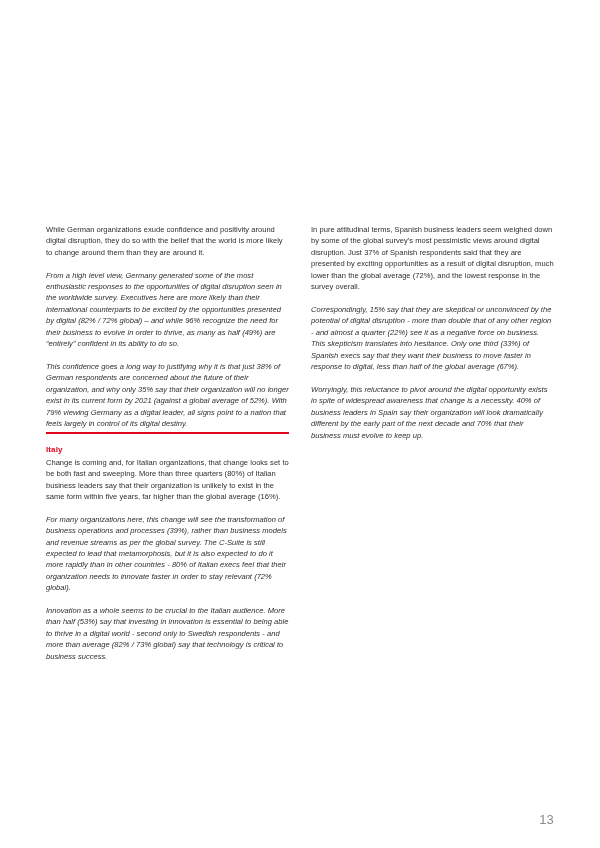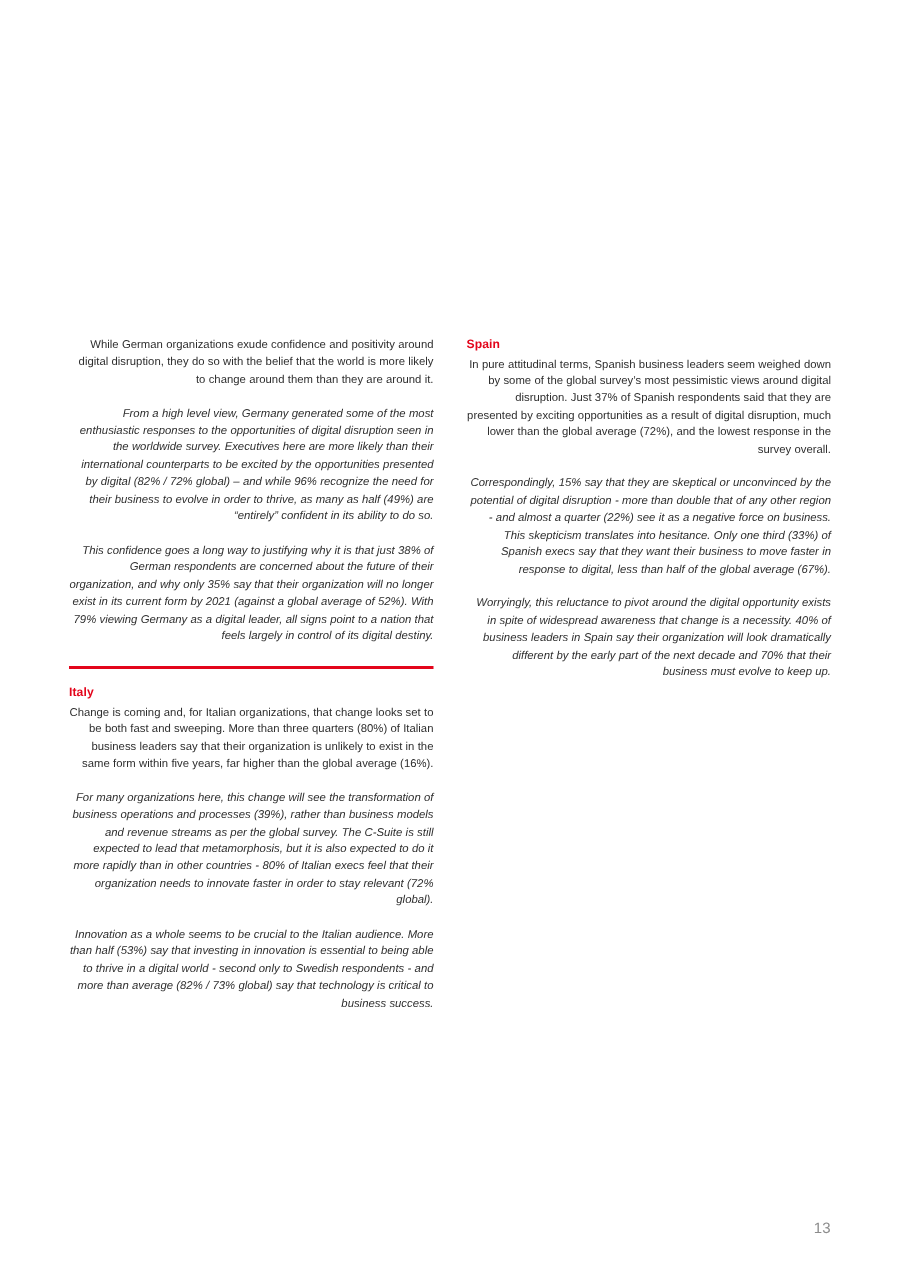--- a/index.html
+++ b/index.html
@@ -35,21 +35,21 @@
   .column {
     width: 243px;
     flex: 0 0 243px;
   }
 
   
   .section {
     display: block;
   }
   .section + .section {
-    margin-top: 14px;
+    margin-top: 2px;
   }
 
   .section-rule {
     width: 100%;
     height: 2.5px;
     background: #e3051b;
     margin-bottom: 10px;
   }
 
   .section-heading {
@@ -60,34 +60,34 @@
     letter-spacing: 0.06px;
     margin: 0 0 1.5px 0;
   }
 
   .para {
     font-size: 7.55px;
     line-height: 11.45px;
     color: #2e2e2e;
     margin: 0;
     letter-spacing: 0.005px;
-    text-align: right;
+    text-align: left;
     word-spacing: 0.1px;
   }
   .para + .para {
     margin-top: 11.2px;
     font-style: italic;
   }
 
   
   .page-number {
     position: absolute;
     right: 46px;
     bottom: 24px;
-    font-size: 10px;
+    font-size: 13px;
     line-height: 9px;
     color: #8c8c8c;
     letter-spacing: 0.2px;
   }
 </style>
 </head>
 <body>
 
 <div class="page">
 
@@ -107,21 +107,20 @@
         <p class="para">Change is coming and, for Italian organizations, that change looks set to be both fast and sweeping. More than three quarters (80%) of Italian business leaders say that their organization is unlikely to exist in the same form within five years, far higher than the global average (16%).</p>
         <p class="para">For many organizations here, this change will see the transformation of business operations and processes (39%), rather than business models and revenue streams as per the global survey. The C-Suite is still expected to lead that metamorphosis, but it is also expected to do it more rapidly than in other countries - 80% of Italian execs feel that their organization needs to innovate faster in order to stay relevant (72% global).</p>
         <p class="para">Innovation as a whole seems to be crucial to the Italian audience. More than half (53%) say that investing in innovation is essential to being able to thrive in a digital world - second only to Swedish respondents - and more than average (82% / 73% global) say that technology is critical to business success.</p>
       </div>
 
     </div>
 
     <div class="column">
 
       <div class="section">
-        <h2 class="section-heading">Spain</h2>
         <p class="para">In pure attitudinal terms, Spanish business leaders seem weighed down by some of the global survey’s most pessimistic views around digital disruption. Just 37% of Spanish respondents said that they are presented by exciting opportunities as a result of digital disruption, much lower than the global average (72%), and the lowest response in the survey overall.</p>
         <p class="para">Correspondingly, 15% say that they are skeptical or unconvinced by the potential of digital disruption - more than double that of any other region - and almost a quarter (22%) see it as a negative force on business. This skepticism translates into hesitance. Only one third (33%) of Spanish execs say that they want their business to move faster in response to digital, less than half of the global average (67%).</p>
         <p class="para">Worryingly, this reluctance to pivot around the digital opportunity exists in spite of widespread awareness that change is a necessity. 40% of business leaders in Spain say their organization will look dramatically different by the early part of the next decade and 70% that their business must evolve to keep up.</p>
       </div>
 
     </div>
 
   </div>
 
   <div class="page-number">13</div>

